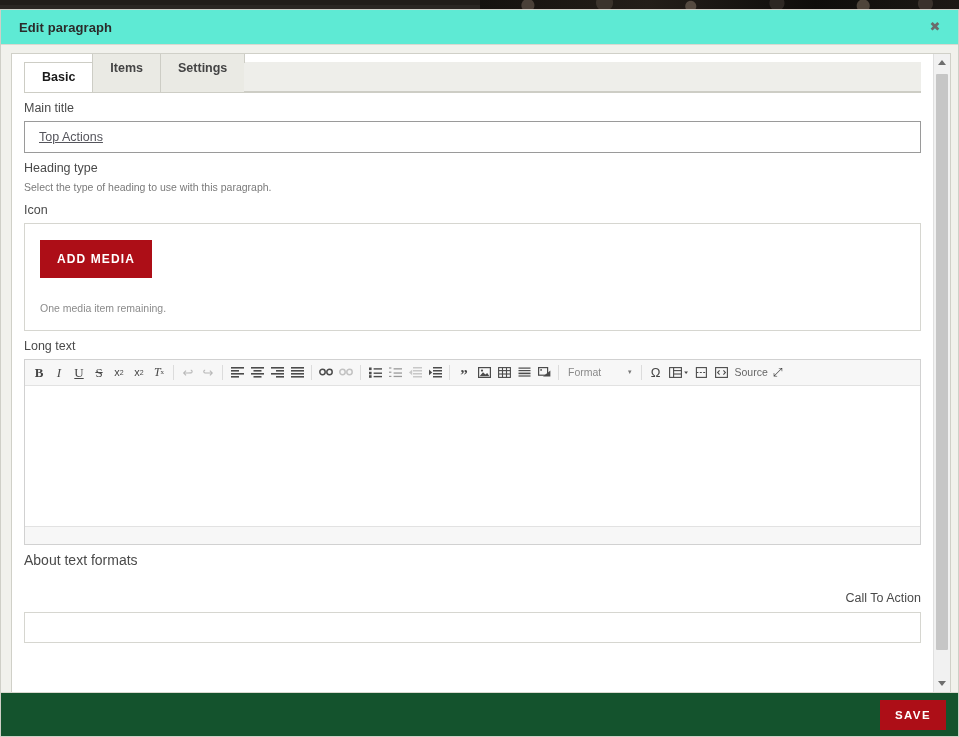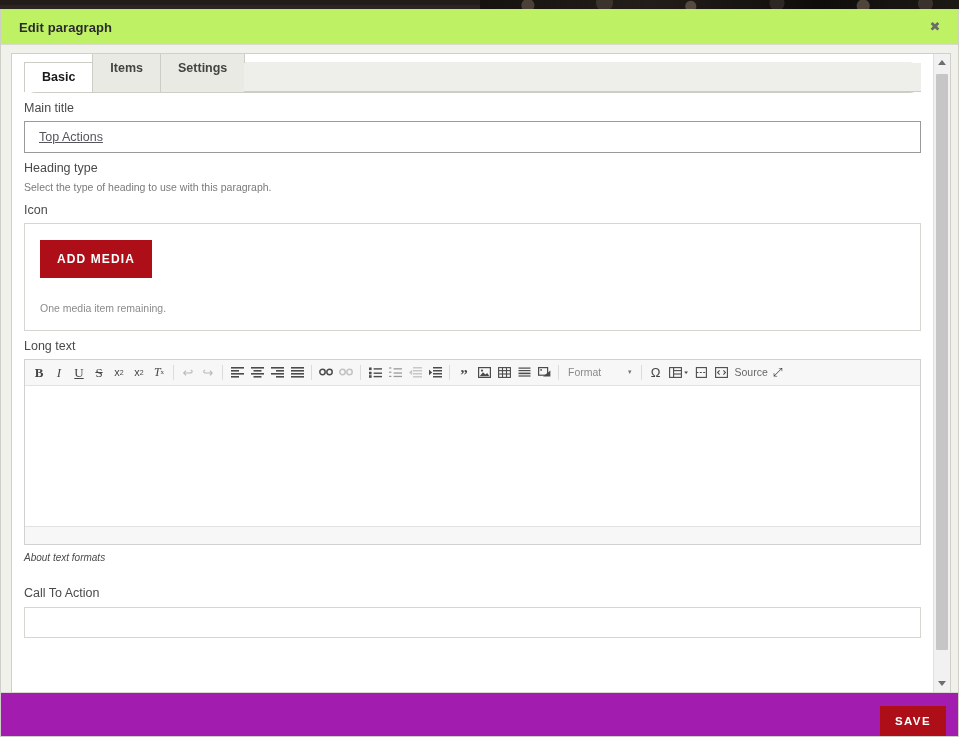--- a/index.html
+++ b/index.html
@@ -57,21 +57,21 @@
     box-sizing: border-box;
     border: 1px solid #cfcfc7;
     display: flex;
     flex-direction: column;
   }
 
   
   #dialog-header {
     height: 35px;
     min-height: 35px;
-    background: #bef264;
+    background: #5eead4;
     border-bottom: 1px solid #d9d9d0;
     display: flex;
     align-items: center;
     padding: 0 14px 0 18px;
     box-sizing: border-box;
   }
   #dialog-title {
     font-size: 13px;
     font-weight: bold;
     color: #2b2b2b;
@@ -111,21 +111,20 @@
   }
 
   
   #tabs {
     display: flex;
     align-items: flex-end;
     height: 30px;
     border-bottom: 1px solid #cdcdc5;
     background: #eeeeea;
     margin: 0 0 0 0;
-    border-radius: 12px;
   }
   .tab {
     height: 39px;
     line-height: 29px;
     padding: 0 17px;
     font-size: 12.5px;
     font-weight: bold;
     color: #444;
     background: #eaeae4;
     border: 1px solid #cdcdc5;
@@ -303,20 +302,21 @@
     border: 1px solid #d6d6d0;
     background: #fff;
     padding: 14px 15px 15px 15px;
     box-sizing: border-box;
     margin-top: 5px;
   }
   .group-label {
     font-size: 12.5px;
     color: #4a4a4a;
     margin-bottom: 7px;
+    text-align: right;
   }
 
   
   #scrollbar {
     position: absolute;
     top: 0; right: 0; bottom: 0;
     width: 17px;
     background: #f1f1f1;
     border-left: 1px solid #e0e0e0;
     box-sizing: border-box;
@@ -351,24 +351,24 @@
     height: 576px;
     background: #c6c6c6;
     border-radius: 1px;
     cursor: pointer;
   }
 
   
   #dialog-footer {
     height: 44px;
     min-height: 44px;
-    background: #a21caf;
+    background: #14532d;
     border-top: 1px solid #d9d9d0;
     display: flex;
-    align-items: flex-end;
+    align-items: center;
     justify-content: flex-end;
     padding-right: 12px;
     box-sizing: border-box;
   }
   #save-btn {
     background: #ad0e17;
     color: #fff;
     font-size: 11.5px;
     font-weight: bold;
     letter-spacing: 1.4px;
@@ -625,21 +625,21 @@
                     <path d="M4.6 3.4 L2.6 5.5 L4.6 7.6 M8.4 3.4 L10.4 5.5 L8.4 7.6" fill="none" stroke="#4b4b4b" stroke-width="1.1"></path>
                   </svg>
               </span>
               <span class="cke-src-label">Source</span>
               <span class="cke-btn" style="font-size:12px;">⤢</span>
 
             </div>
             <div class="cke-body"></div>
             <div class="cke-bottom"></div>
           </div>
-          <div class="description" style="margin-top:6px;font-size:10px;color:#4a4a4a;font-style:italic;">About text formats</div>
+          <div class="description" style="margin-top:6px;font-size:14px;color:#4a4a4a;">About text formats</div>
         </div>
 
         <div class="field" style="padding-top:22px;">
           <div class="group-label">Call To Action</div>
           <div class="group-box">
             
             
           </div>
         </div>
 

